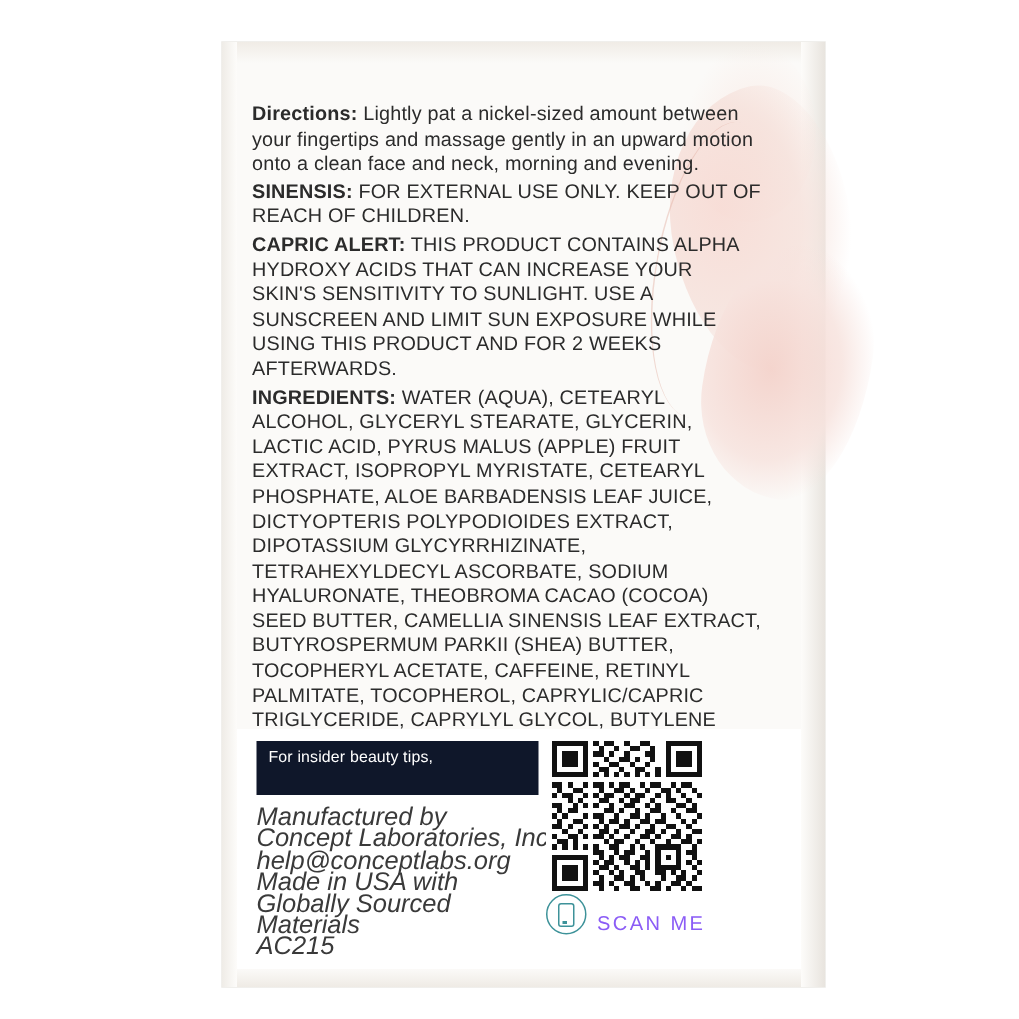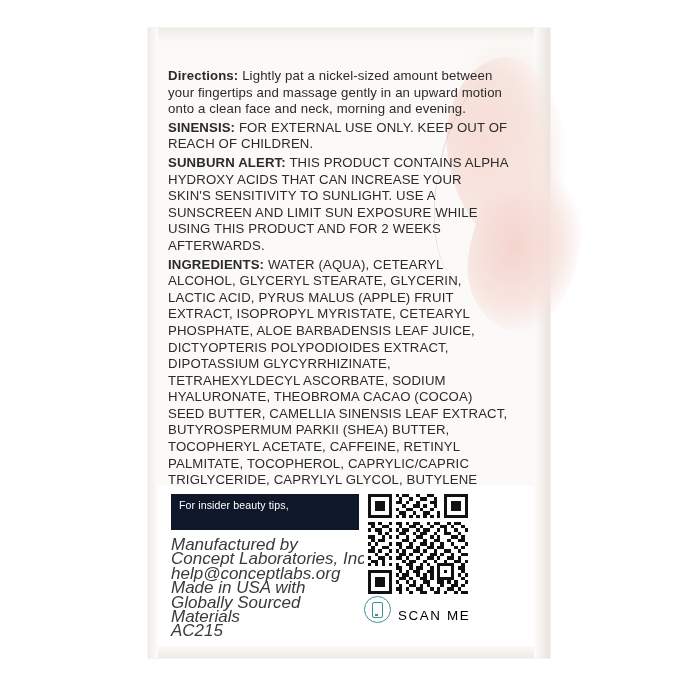--- a/index.html
+++ b/index.html
@@ -181,21 +181,21 @@
     position: relative;
   }
   .phone-glyph::after {
     content: "";
     position: absolute;
     left: 2px; bottom: 1px;
     width: 3px; height: 1.4px;
     background: #3d9299;
   }
   .scan-label {
-    color: #000000;
+    color: #8b5cf6;
     font-size: 13.4px;
     letter-spacing: 0.12em;
     margin-top: 11px;
   }
 </style>
 </head>
 <body>
 
 <div id="stage">
 
@@ -209,21 +209,21 @@
     <div class="petal petal-a"></div>
     <div class="petal petal-b"></div>
     <div class="petal-line"></div>
 
     <div class="panel">
 
       <p class="para"><span class="lbl-bold">Directions:</span> <span>Lightly pat a nickel-sized amount between your fingertips and massage gently in an upward motion onto a clean face and neck, morning and evening.</span></p>
 
       <p class="para"><span class="lbl-bold">SINENSIS:</span> <span>FOR EXTERNAL USE ONLY. KEEP OUT OF REACH OF CHILDREN.</span></p>
 
-      <p class="para"><span class="lbl-bold">SUNBURN ALERT:</span> <span>THIS PRODUCT CONTAINS ALPHA HYDROXY ACIDS THAT CAN INCREASE YOUR SKIN'S SENSITIVITY TO SUNLIGHT. USE A SUNSCREEN AND LIMIT SUN EXPOSURE WHILE USING THIS PRODUCT AND FOR 2 WEEKS AFTERWARDS.</span></p>
+      <p class="para"><span class="lbl-bold">CAPRIC ALERT:</span> <span>THIS PRODUCT CONTAINS ALPHA HYDROXY ACIDS THAT CAN INCREASE YOUR SKIN'S SENSITIVITY TO SUNLIGHT. USE A SUNSCREEN AND LIMIT SUN EXPOSURE WHILE USING THIS PRODUCT AND FOR 2 WEEKS AFTERWARDS.</span></p>
 
       <p class="para"><span class="lbl-bold">INGREDIENTS:</span> <span>WATER (AQUA), CETEARYL ALCOHOL, GLYCERYL STEARATE, GLYCERIN, LACTIC ACID, PYRUS MALUS (APPLE) FRUIT EXTRACT, ISOPROPYL MYRISTATE, CETEARYL PHOSPHATE, ALOE BARBADENSIS LEAF JUICE, DICTYOPTERIS POLYPODIOIDES EXTRACT, DIPOTASSIUM GLYCYRRHIZINATE, TETRAHEXYLDECYL ASCORBATE, SODIUM HYALURONATE, THEOBROMA CACAO (COCOA) SEED BUTTER, CAMELLIA SINENSIS LEAF EXTRACT, BUTYROSPERMUM PARKII (SHEA) BUTTER, TOCOPHERYL ACETATE, CAFFEINE, RETINYL PALMITATE, TOCOPHEROL, CAPRYLIC/CAPRIC TRIGLYCERIDE, CAPRYLYL GLYCOL, BUTYLENE GLYCOL, SODIUM POLYACRYLATE, CAPRYLYL METHICONE, AMMONIUM ACRYLOYLDIMETHYLTAURATE/VP COPOLYMER, PHENOXYETHANOL, ETHYLHEXYLGLYCERIN, HEXYLENE GLYCOL, SODIUM HYDROXIDE, TETRASODIUM GLUTAMATE DIACETATE, FRAGRANCE.</span></p>
 
     </div>
 
     <div class="footer">
 
       <div class="teal-band">
         <div class="teal-band-text">
           <div>For insider beauty tips,</div>

